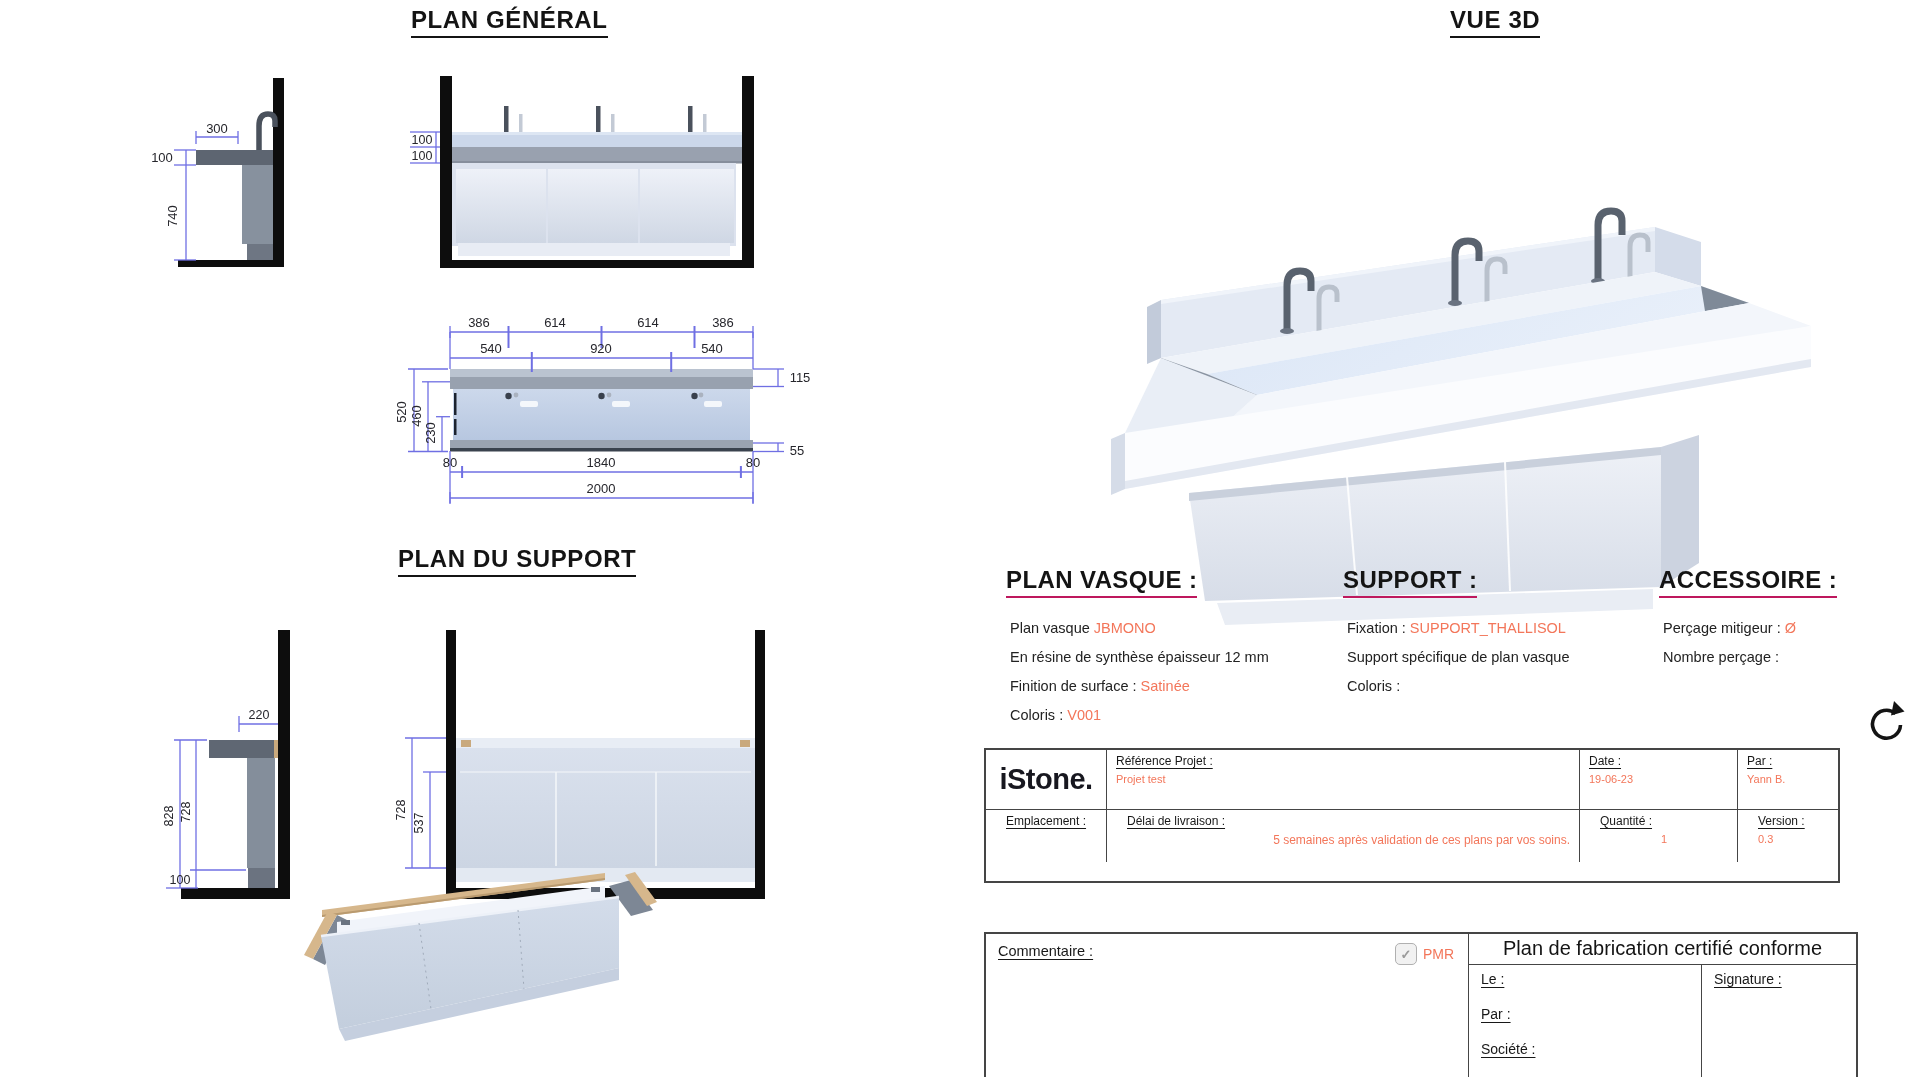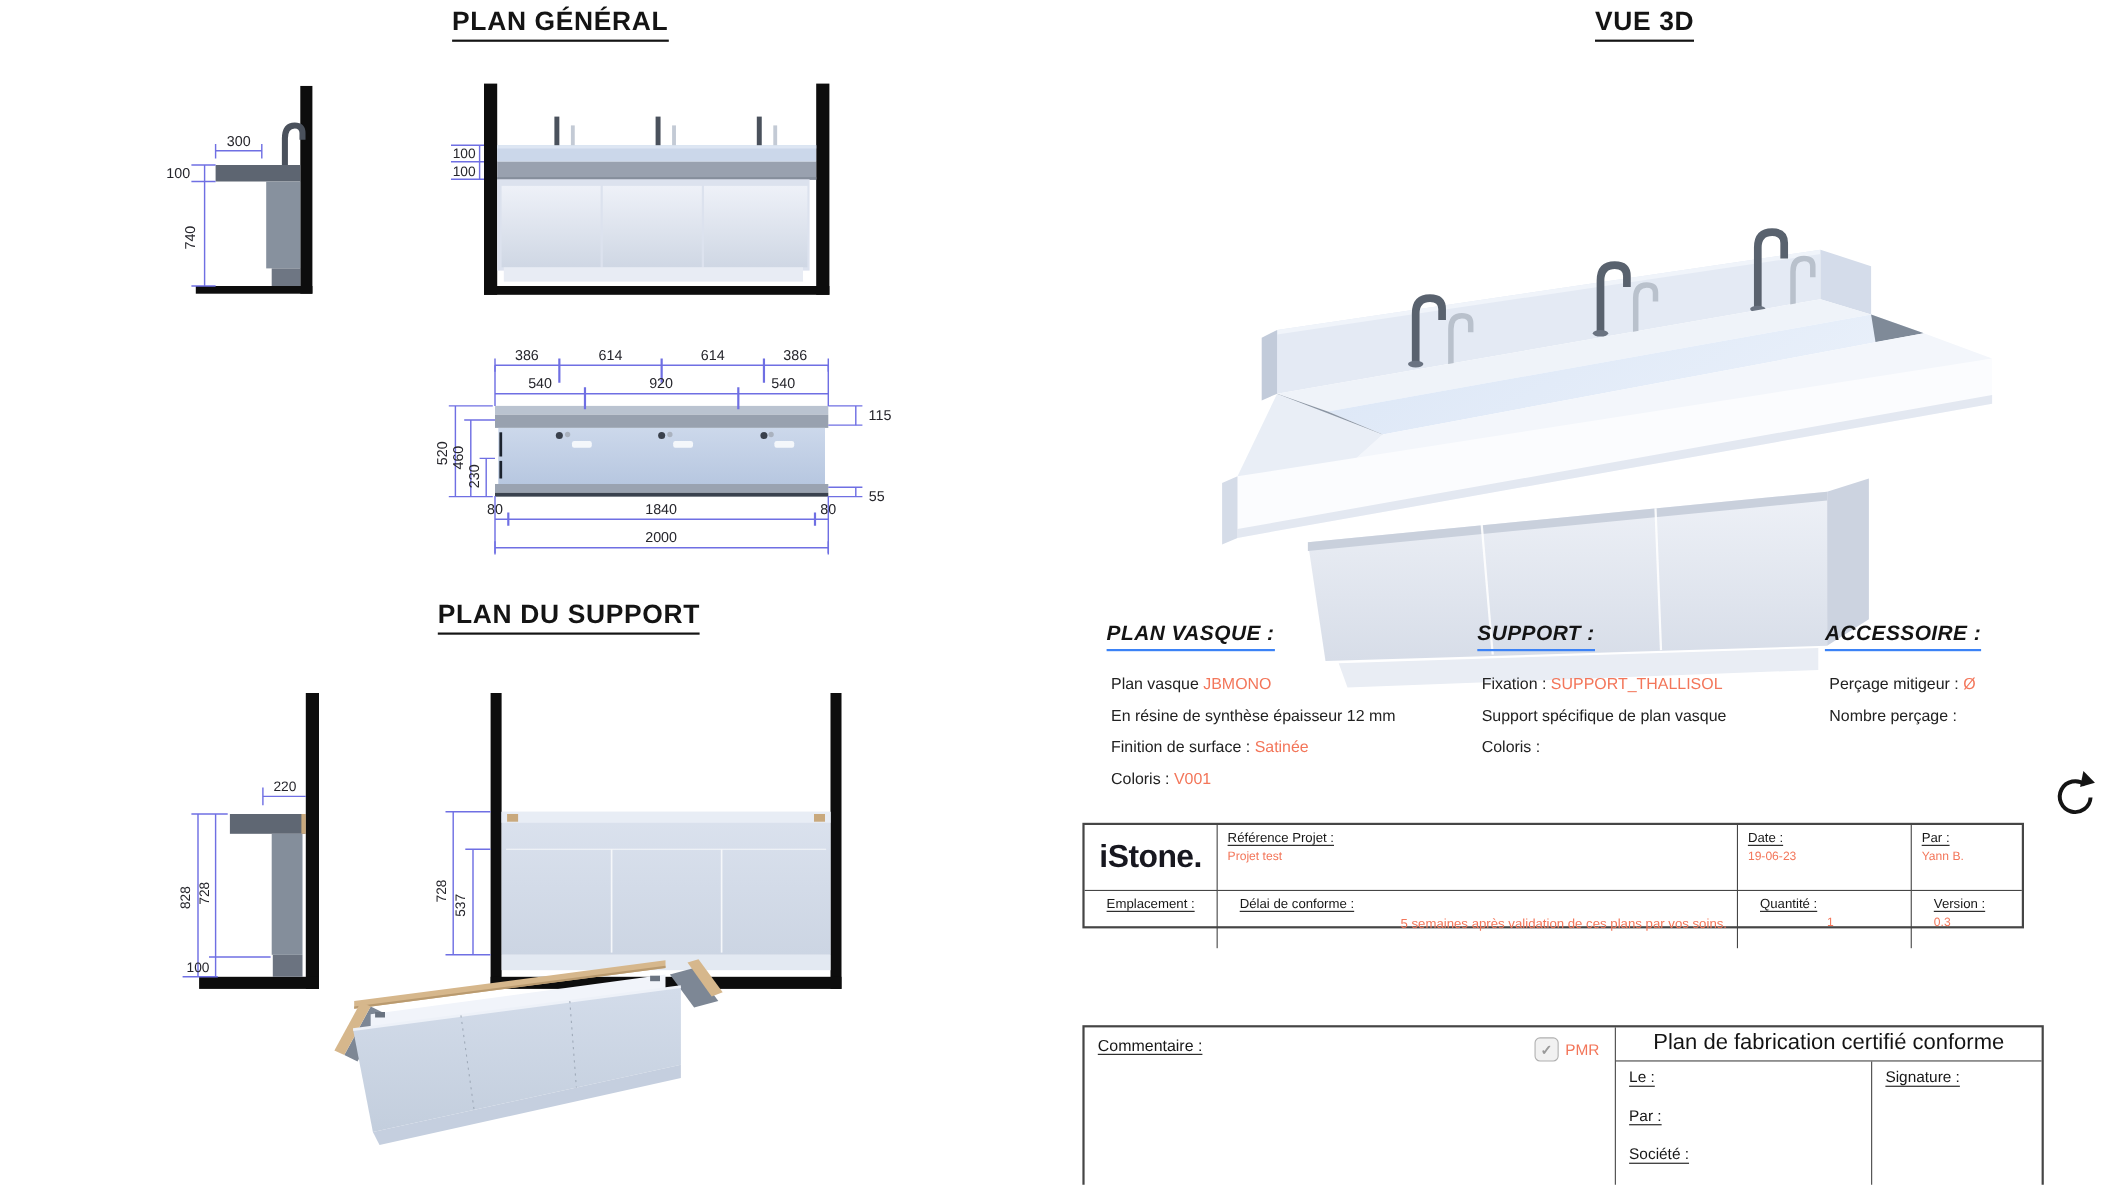--- a/index.html
+++ b/index.html
@@ -1,22 +1,22 @@
 <!DOCTYPE html>
 <html><head>
 <meta charset="utf-8">
 <style>
   html,body{margin:0;padding:0;}
   body{width:1920px;height:1077px;position:relative;overflow:hidden;background:#fff;
        font-family:"Liberation Sans",sans-serif;color:#1e1e1e;}
   .abs{position:absolute;}
   .sheet-title{font-size:24px;font-weight:600;letter-spacing:.6px;color:#141414;
        border-bottom:2.5px solid #141414;padding-bottom:2px;display:inline-block;white-space:nowrap;}
-  .sec-title{font-size:19px;font-weight:700;letter-spacing:.4px;color:#141414;
-       border-bottom:2px solid #3b82f6;padding-bottom:2px;display:inline-block;white-space:nowrap;font-style:italic;}
+  .sec-title{font-size:24px;font-weight:700;letter-spacing:.4px;color:#141414;
+       border-bottom:2px solid #be185d;padding-bottom:2px;display:inline-block;white-space:nowrap;}
   .sec-item{font-size:14.5px;color:#222;white-space:nowrap;}
   .accent{color:#f3765a;}
   svg{display:block;font-family:"Liberation Sans",sans-serif;}
   svg text{fill:#26262c;}
   .dimtxt{font-size:13px;}
   .dimtxt-s{font-size:12.5px;}
   
   .grid-table{border:2px solid #454545;box-sizing:border-box;display:grid;
        grid-template-columns:121px 473px 158px 100px;grid-template-rows:60px 52px;background:#fff;}
   .grid-table>div{border-right:1.5px solid #454545;border-bottom:1.5px solid #454545;
@@ -351,41 +351,41 @@
   <div class="sec-item" style="margin:13px 0 0 4px;">
     <span>Nombre perçage :</span>
   </div>
 </div>
 
 <svg class="abs" style="left:1864px;top:698px;cursor:pointer;" width="44" height="48" viewBox="0 0 44 48">
   <path d="M 31.5,15.5 A 14,14 0 1 0 36.5,27" stroke="#141414" stroke-width="3.6" fill="none"></path>
   <polygon points="30,3 40.5,13.5 27,17.5" fill="#141414"></polygon>
 </svg>
 
-<div class="abs grid-table" style="left:984px;top:748px;width:856px;height:96px;">
+<div class="abs grid-table" style="left:984px;top:748px;width:856px;height:135px;">
   <div class="logo-cell">
     <span class="logo-text">iStone.</span>
   </div>
   <div>
     <div class="cell-label">Référence Projet :</div>
     <div class="cell-value accent">Projet test</div>
   </div>
   <div>
     <div class="cell-label">Date :</div>
     <div class="cell-value accent">19-06-23</div>
   </div>
   <div>
     <div class="cell-label">Par :</div>
     <div class="cell-value accent">Yann B.</div>
   </div>
   <div>
     <div class="cell-label">Emplacement :</div>
   </div>
   <div>
-    <div class="cell-label">Délai de conforme :</div>
+    <div class="cell-label">Délai de livraison :</div>
     <div class="cell-value accent" style="font-size:12px;text-align:right;">5 semaines après validation de ces plans par vos soins.</div>
   </div>
   <div>
     <div class="cell-label">Quantité :</div>
     <div class="cell-value accent" style="text-align:center;">1</div>
   </div>
   <div>
     <div class="cell-label">Version :</div>
     <div class="cell-value accent">0.3</div>
   </div>

